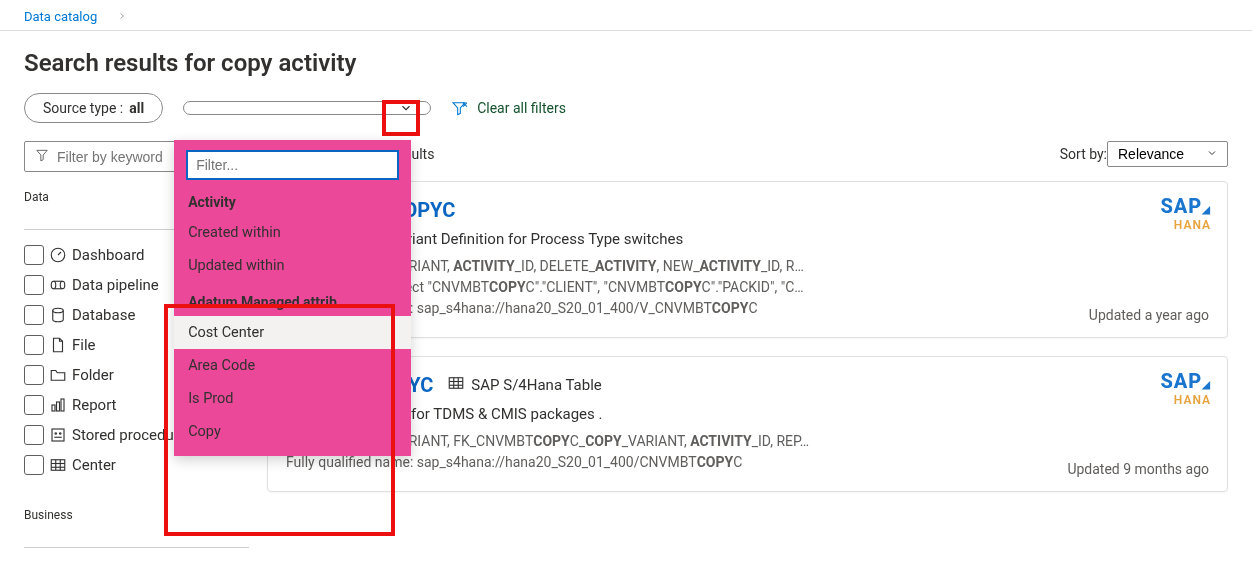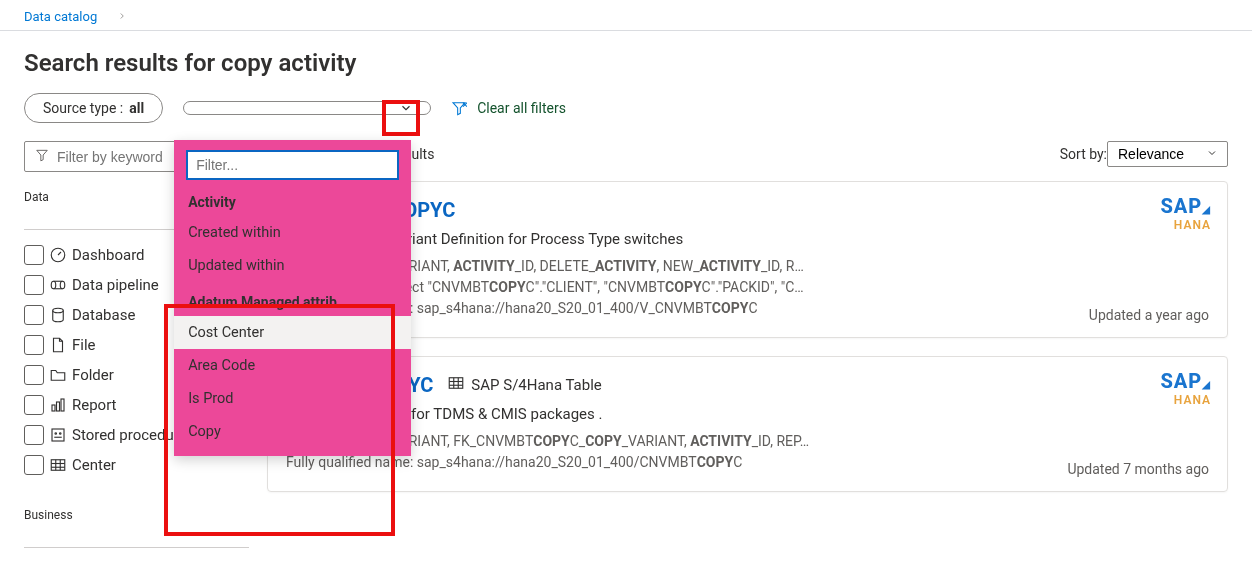--- a/index.html
+++ b/index.html
@@ -283,18 +283,18 @@
                     <line x1="3" y1="15" x2="21" y2="15"></line>
                     <line x1="9" y1="5" x2="9" y2="19"></line>
                     <line x1="15" y1="5" x2="15" y2="19"></line>
                   </svg></span>
         <span>SAP S/4Hana Table</span>
       </span>
     </div>
     <div class="desc"><b>Copy</b> Control Data for TDMS &amp; CMIS packages .</div>
     <div class="meta-line">Columns: <b>COPY</b>_VARIANT, FK_CNVMBT<b>COPY</b>C_<b>COPY</b>_VARIANT, <b>ACTIVITY</b>_ID, REP…</div>
             <div class="meta-line">Fully qualified name: sap_s4hana://hana20_S20_01_400/CNVMBT<b>COPY</b>C</div>
-    <div class="updated">Updated 7 months ago</div>
+    <div class="updated">Updated 9 months ago</div>
           </div>
         </div>
     </div>
   </div>
 </div>
 
 </body></html>

